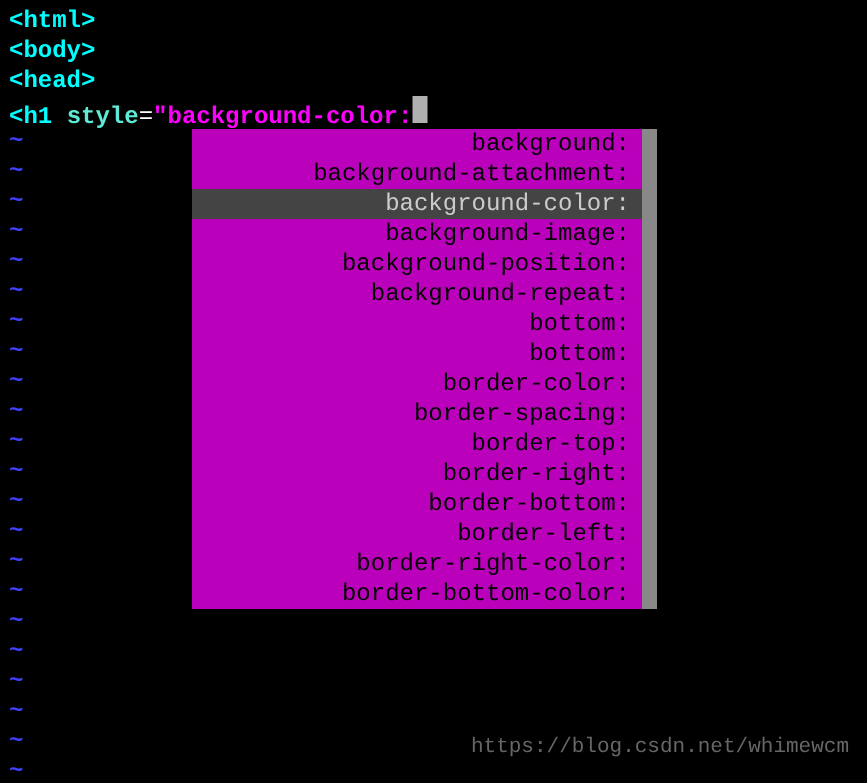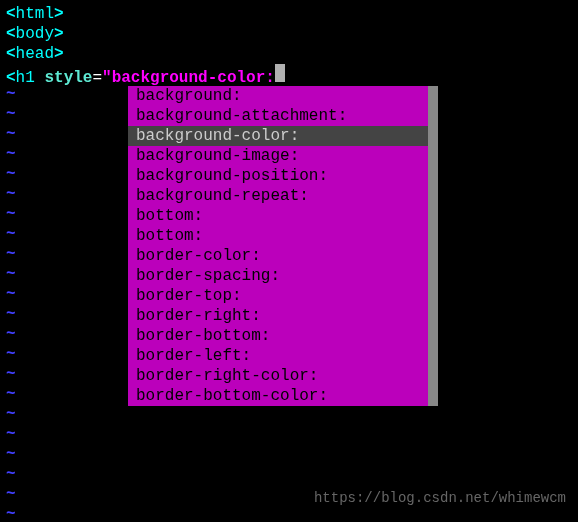--- a/index.html
+++ b/index.html
@@ -14,21 +14,21 @@
     }
     .editor {
       padding: 4px 6px;
     }
     .line {
       white-space: pre;
       line-height: 20px;
       height: 20px;
     }
     .tag-bracket { color: #00ffff; font-weight: bold; }
-    .tag-name { color: #00ffff; font-weight: normal; }
+    .tag-name { color: #00ffff; font-weight: bold; }
     .attr-name { color: #5eead4; font-weight: bold; }
     .attr-eq { color: #ffffff; }
     .attr-string { color: #ff00ff; font-weight: bold; }
     .cursor {
       background: #b0b0b0;
       color: #000;
       display: inline-block;
       width: 10px;
       height: 18px;
     }
@@ -48,20 +48,21 @@
     .popup {
       background: #bb00bb;
       width: 300px;
     }
     .popup-item {
       color: #000;
       padding: 0 8px;
       line-height: 20px;
       height: 20px;
       white-space: pre;
+      text-align: right;
     }
     .popup-item.selected {
       background: #444;
       color: #ccc;
     }
     .scrollbar {
       width: 10px;
       background: #888;
     }
     .watermark {

